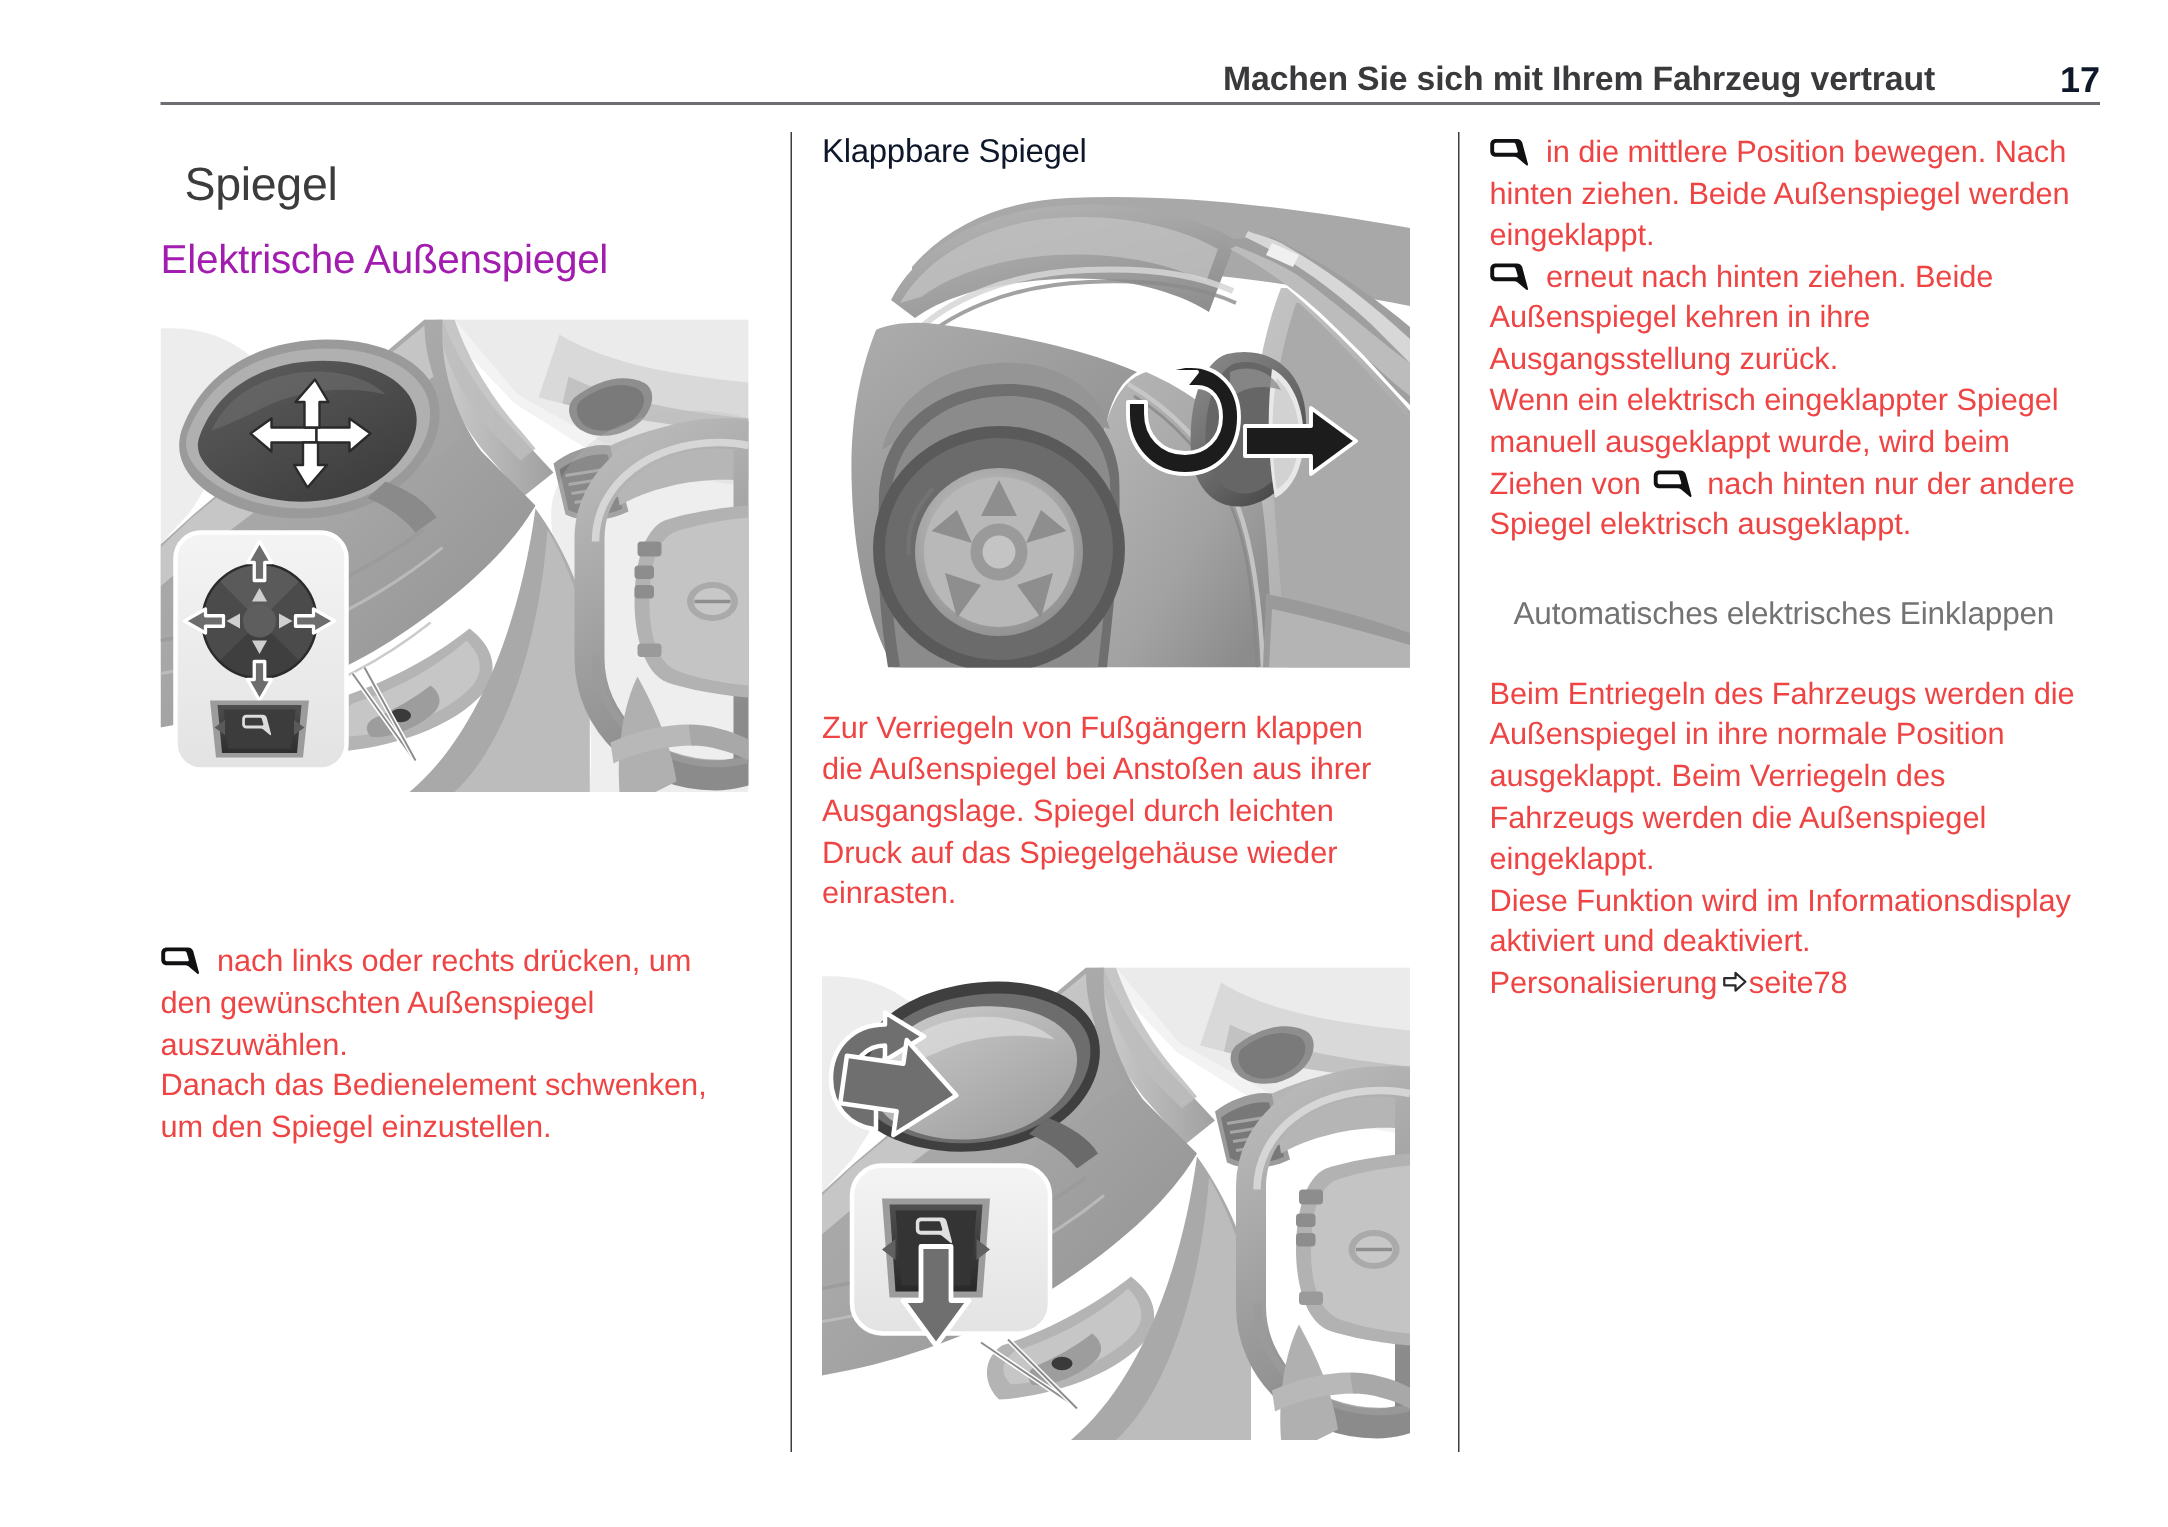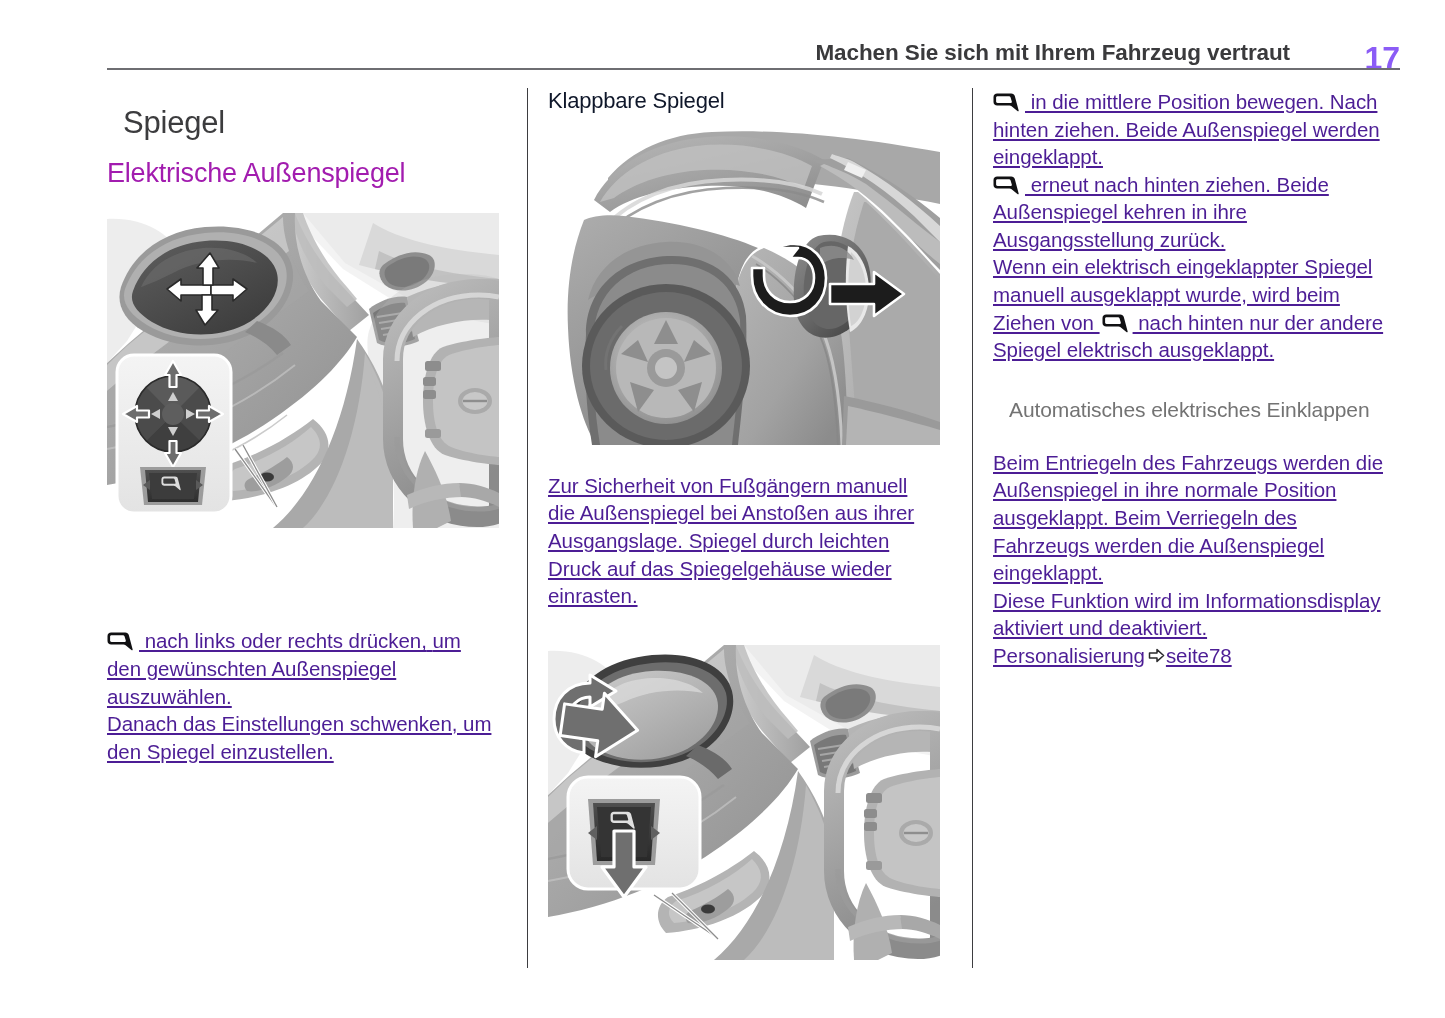--- a/index.html
+++ b/index.html
@@ -15,21 +15,21 @@
   .header{
     position:absolute;left:107px;top:40px;width:1293px;height:30px;
   }
   .header-title{
     position:absolute;right:110px;top:0;
     font-size:22.5px;font-weight:bold;color:#3a3a3c;
     letter-spacing:-0.1px;white-space:nowrap;
   }
   .header-page{
     position:absolute;right:0;top:0;
-    font-size:32px;font-weight:bold;color:#8b5cf6;
+    font-size:24px;font-weight:bold;color:#0f172a;
   }
   .header-rule{
     position:absolute;left:107px;top:68px;width:1293px;height:2px;
     background:#6e6e72;
   }
 
   
   .divider{position:absolute;width:1.4px;background:#3d3d40;}
   #div-1{left:527px;top:88px;height:880px;}
   #div-2{left:972px;top:88px;height:880px;}
@@ -51,21 +51,21 @@
   h3.sect{
     margin:16px;padding:0;font-size:21px;font-weight:normal;
     color:#737373;line-height:1.3;letter-spacing:-0.1px;
   }
   h2.colhead{
     margin:0;padding:0;font-size:22px;font-weight:normal;
     color:#0f172a;line-height:1.22;letter-spacing:-0.2px;
   }
   p.body{
     margin:0;padding:0;font-size:20.5px;line-height:1.345;
-    color:#4c1d95;letter-spacing:-0.05px;text-decoration:underline;
+    color:#ef4444;letter-spacing:-0.05px;
   }
   .spacer-sm{height:10px;}
   .spacer-md{height:16px;}
 
   
   .mirror-glyph{
     display:inline-block;vertical-align:-3px;
     width:27px;height:19px;margin-right:5px;position:relative;
   }
   .mirror-glyph svg{display:block;}
@@ -112,29 +112,29 @@
                    C25.9 18.3 25.2 18.7 24.4 18.0 L18.6 13.2
                    C18.0 12.7 17.3 12.5 16.5 12.5 H4.2
                    C2.0 12.5 0.5 11.0 0.5 9.0 V4.1 C0.5 2.1 2.0 0.6 4.2 0.6 Z
                    M4.6 3.2 C3.6 3.2 3.1 3.8 3.1 4.6 V8.5
                    C3.1 9.4 3.6 9.9 4.6 9.9 H17.9 C18.6 9.9 19.0 9.4 18.8 8.6
                    L17.5 4.3 C17.3 3.6 16.8 3.2 16.0 3.2 Z" fill="#111113"></path>
         </svg>
       </span><span> nach links oder rechts drücken,</span>
       <span>um den gewünschten Außenspiegel auszuwählen.</span>
     </p>
-    <p class="body">Danach das Einstellungen schwenken, um den Spiegel einzustellen.</p>
+    <p class="body">Danach das Bedienelement schwenken, um den Spiegel einzustellen.</p>
   </div>
 
   <div class="col" id="col-mid">
     <h2 class="colhead">Klappbare Spiegel</h2>
 
     <div style="height:357px"></div>
 
-    <p class="body">Zur Sicherheit von Fußgängern manuell die Außenspiegel bei Anstoßen aus ihrer Ausgangslage. Spiegel durch leichten Druck auf das Spiegelgehäuse wieder einrasten.</p>
+    <p class="body">Zur Verriegeln von Fußgängern klappen die Außenspiegel bei Anstoßen aus ihrer Ausgangslage. Spiegel durch leichten Druck auf das Spiegelgehäuse wieder einrasten.</p>
     <div class="spacer-md"></div>
     <h3 class="sect">Manuelles elektrisches Einklappen</h3>
   </div>
 
   <div class="col" id="col-right">
     <p class="body">
       <span class="mirror-glyph">
         <svg viewBox="0 0 27 19" xmlns="http://www.w3.org/2000/svg">
           <path d="M4.2 0.6 H18.2 C20.1 0.6 21.3 1.6 21.8 3.0 L25.6 17.2
                    C25.9 18.3 25.2 18.7 24.4 18.0 L18.6 13.2

